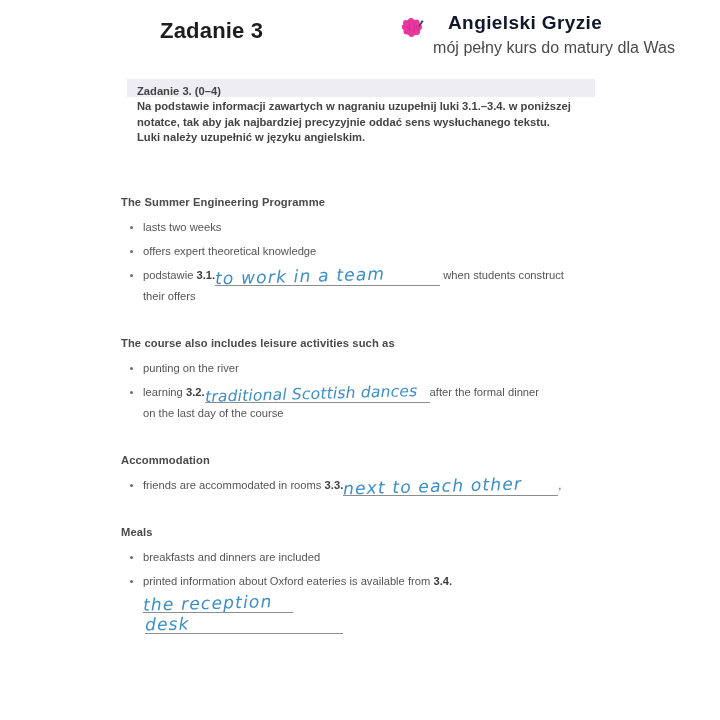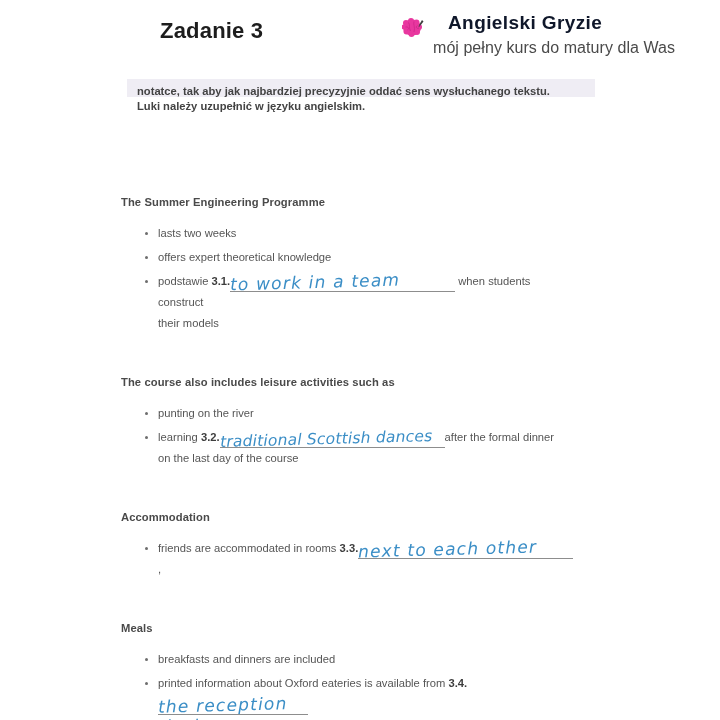--- a/index.html
+++ b/index.html
@@ -51,21 +51,21 @@
   }
   .instr-line.reg{font-weight:bold;}
 
   
   .note{position:absolute;left:121px;top:196px;width:470px;}
   .sec{position:relative;}
   .sec-head{
     font-size:11.2px;font-weight:bold;color:#4a4a4a;
     margin:0 0 9px 0;letter-spacing:.1px;
   }
-  ul.items{list-style:none;margin:15px;padding:0;}
+  ul.items{list-style:none;margin:0;padding:0;}
   ul.items li{
     position:relative;
     padding-left:22px;
     font-size:11.2px;line-height:21px;color:#555555;
     margin-bottom:3px;
   }
   ul.items li:before{
     content:"";
     position:absolute;left:9px;top:8.5px;
     width:3.2px;height:3.2px;border-radius:50%;
@@ -148,36 +148,38 @@
           </g>
         </svg>
       </span>
       <div class="logo-name">Angielski Gryzie</div>
       <div class="logo-tag">mój pełny kurs do matury dla Was</div>
     </div>
   </div>
 
   <div class="instr">
     <div class="instr-band"></div>
+    <div class="instr-line">Zadanie 3. (0–4)</div>
+    <div class="instr-line reg">Na podstawie informacji zawartych w nagraniu uzupełnij luki 3.1.–3.4. w poniższej</div>
     <div class="instr-line reg">notatce, tak aby jak najbardziej precyzyjnie oddać sens wysłuchanego tekstu.</div>
     <div class="instr-line reg">Luki należy uzupełnić w języku angielskim.</div>
   </div>
 
   <div class="note">
 
     <div class="sec">
       <div class="sec-head">The Summer Engineering Programme</div>
       <ul class="items">
         <li><span>lasts two weeks</span></li>
         <li><span>offers expert theoretical knowledge</span></li>
         <li>
           <span>podstawie</span>
           <span class="lbl">3.1.</span><span class="blank b31"><span class="hw">to work in a team</span></span>
           <span class="after">when students construct</span>
-          <br><span>their models</span>
+          <br><span>their offers</span>
         </li>
       </ul>
     </div>
 
     <div class="sec-gap"></div>
 
     <div class="sec">
       <div class="sec-head">The course also includes leisure activities such as</div>
       <ul class="items">
         <li><span>punting on the river</span></li>

